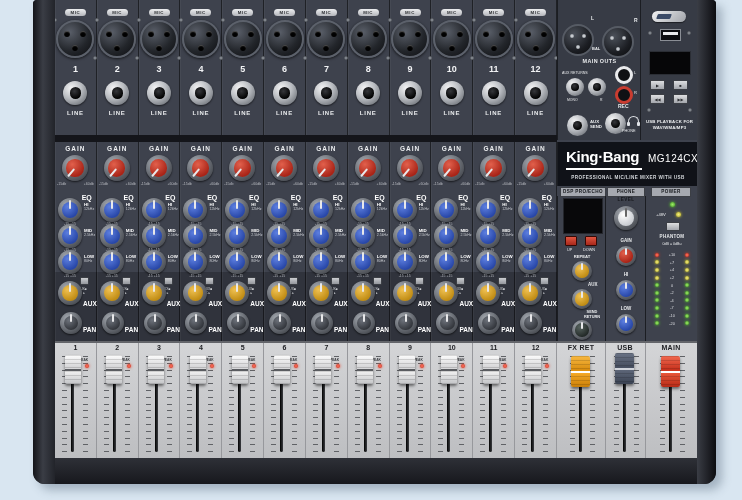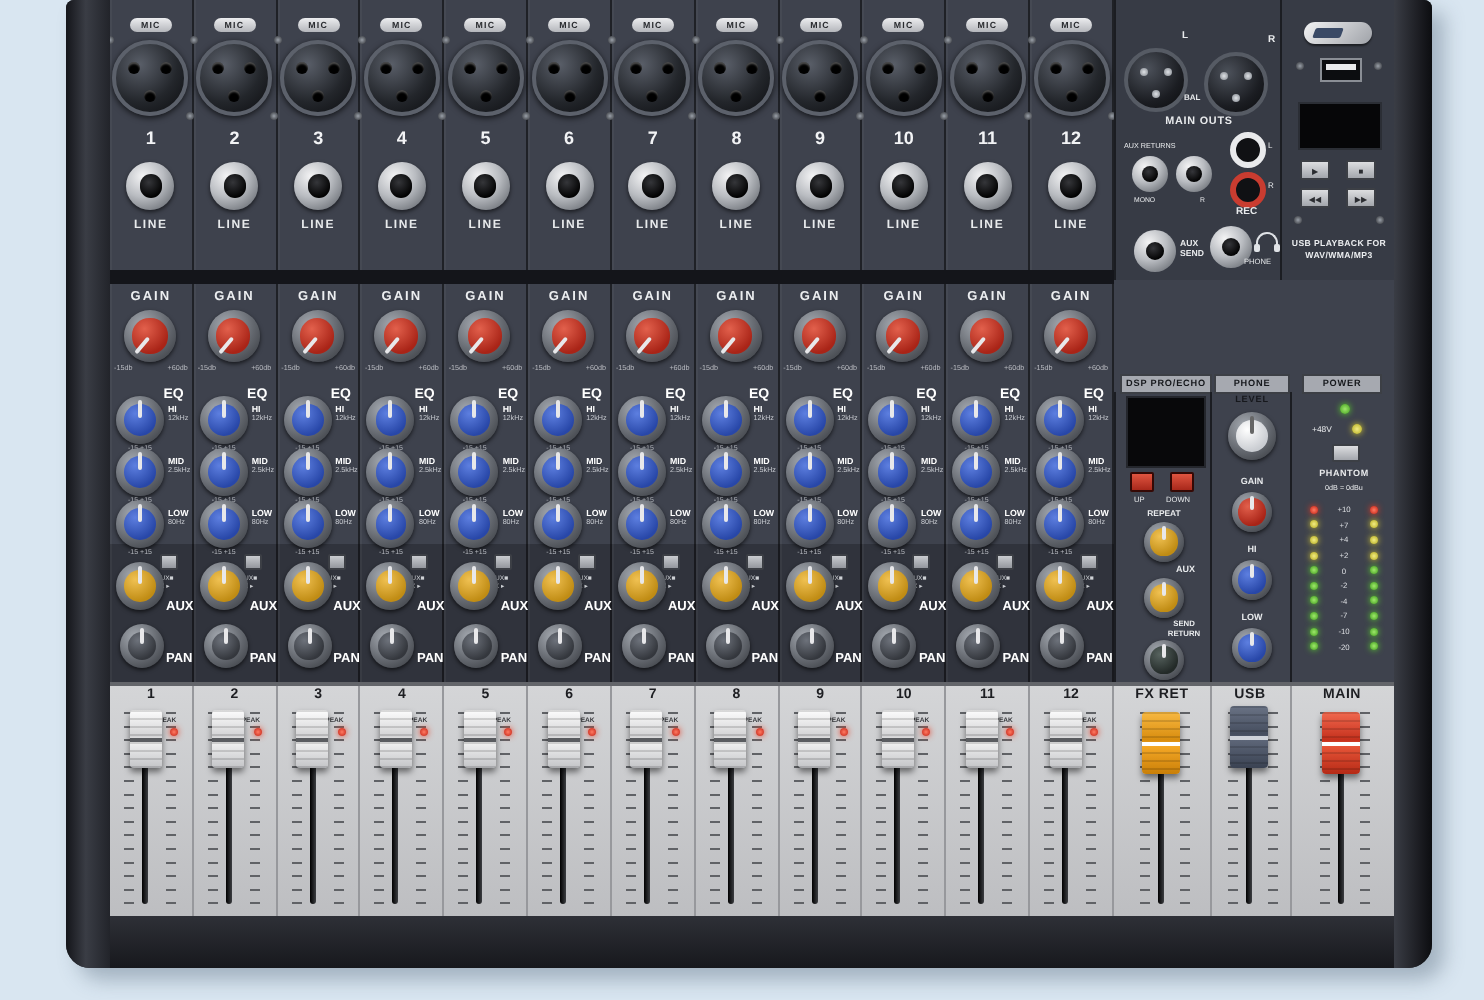--- a/index.html
+++ b/index.html
@@ -415,20 +415,26 @@
             <button class="u-btn"><span>▶▶</span></button>
           </div>
         <span class="screw" style="left:6px;top:108px;"></span>
         <span class="screw" style="right:6px;top:108px;"></span>
         <div class="usb-cap">
           <div>USB PLAYBACK FOR</div>
           <div>WAV/WMA/MP3</div>
         </div>
       </div>
 
+      <div class="brand">
+        <div class="brand-name">King·Bang</div>
+        <div class="brand-rule"></div>
+        <div class="brand-model">MG124CX</div>
+        <div class="brand-tag">PROFESSIONAL MIC/LINE MIXER WITH USB</div>
+      </div>
 
       <div class="hdr-pill" style="left:505px;width:44px;">DSP PRO/ECHO</div>
       <div class="hdr-pill" style="left:552px;width:36px;">PHONE LEVEL</div>
       <div class="hdr-pill" style="left:596px;width:38px;">POWER</div>
 
       <div id="mid">
         <div class="aux-band"></div>
         <div id="ctrl-strips">
             <div class="ctrl-strip">
      <div class="gain-lbl">GAIN</div>

